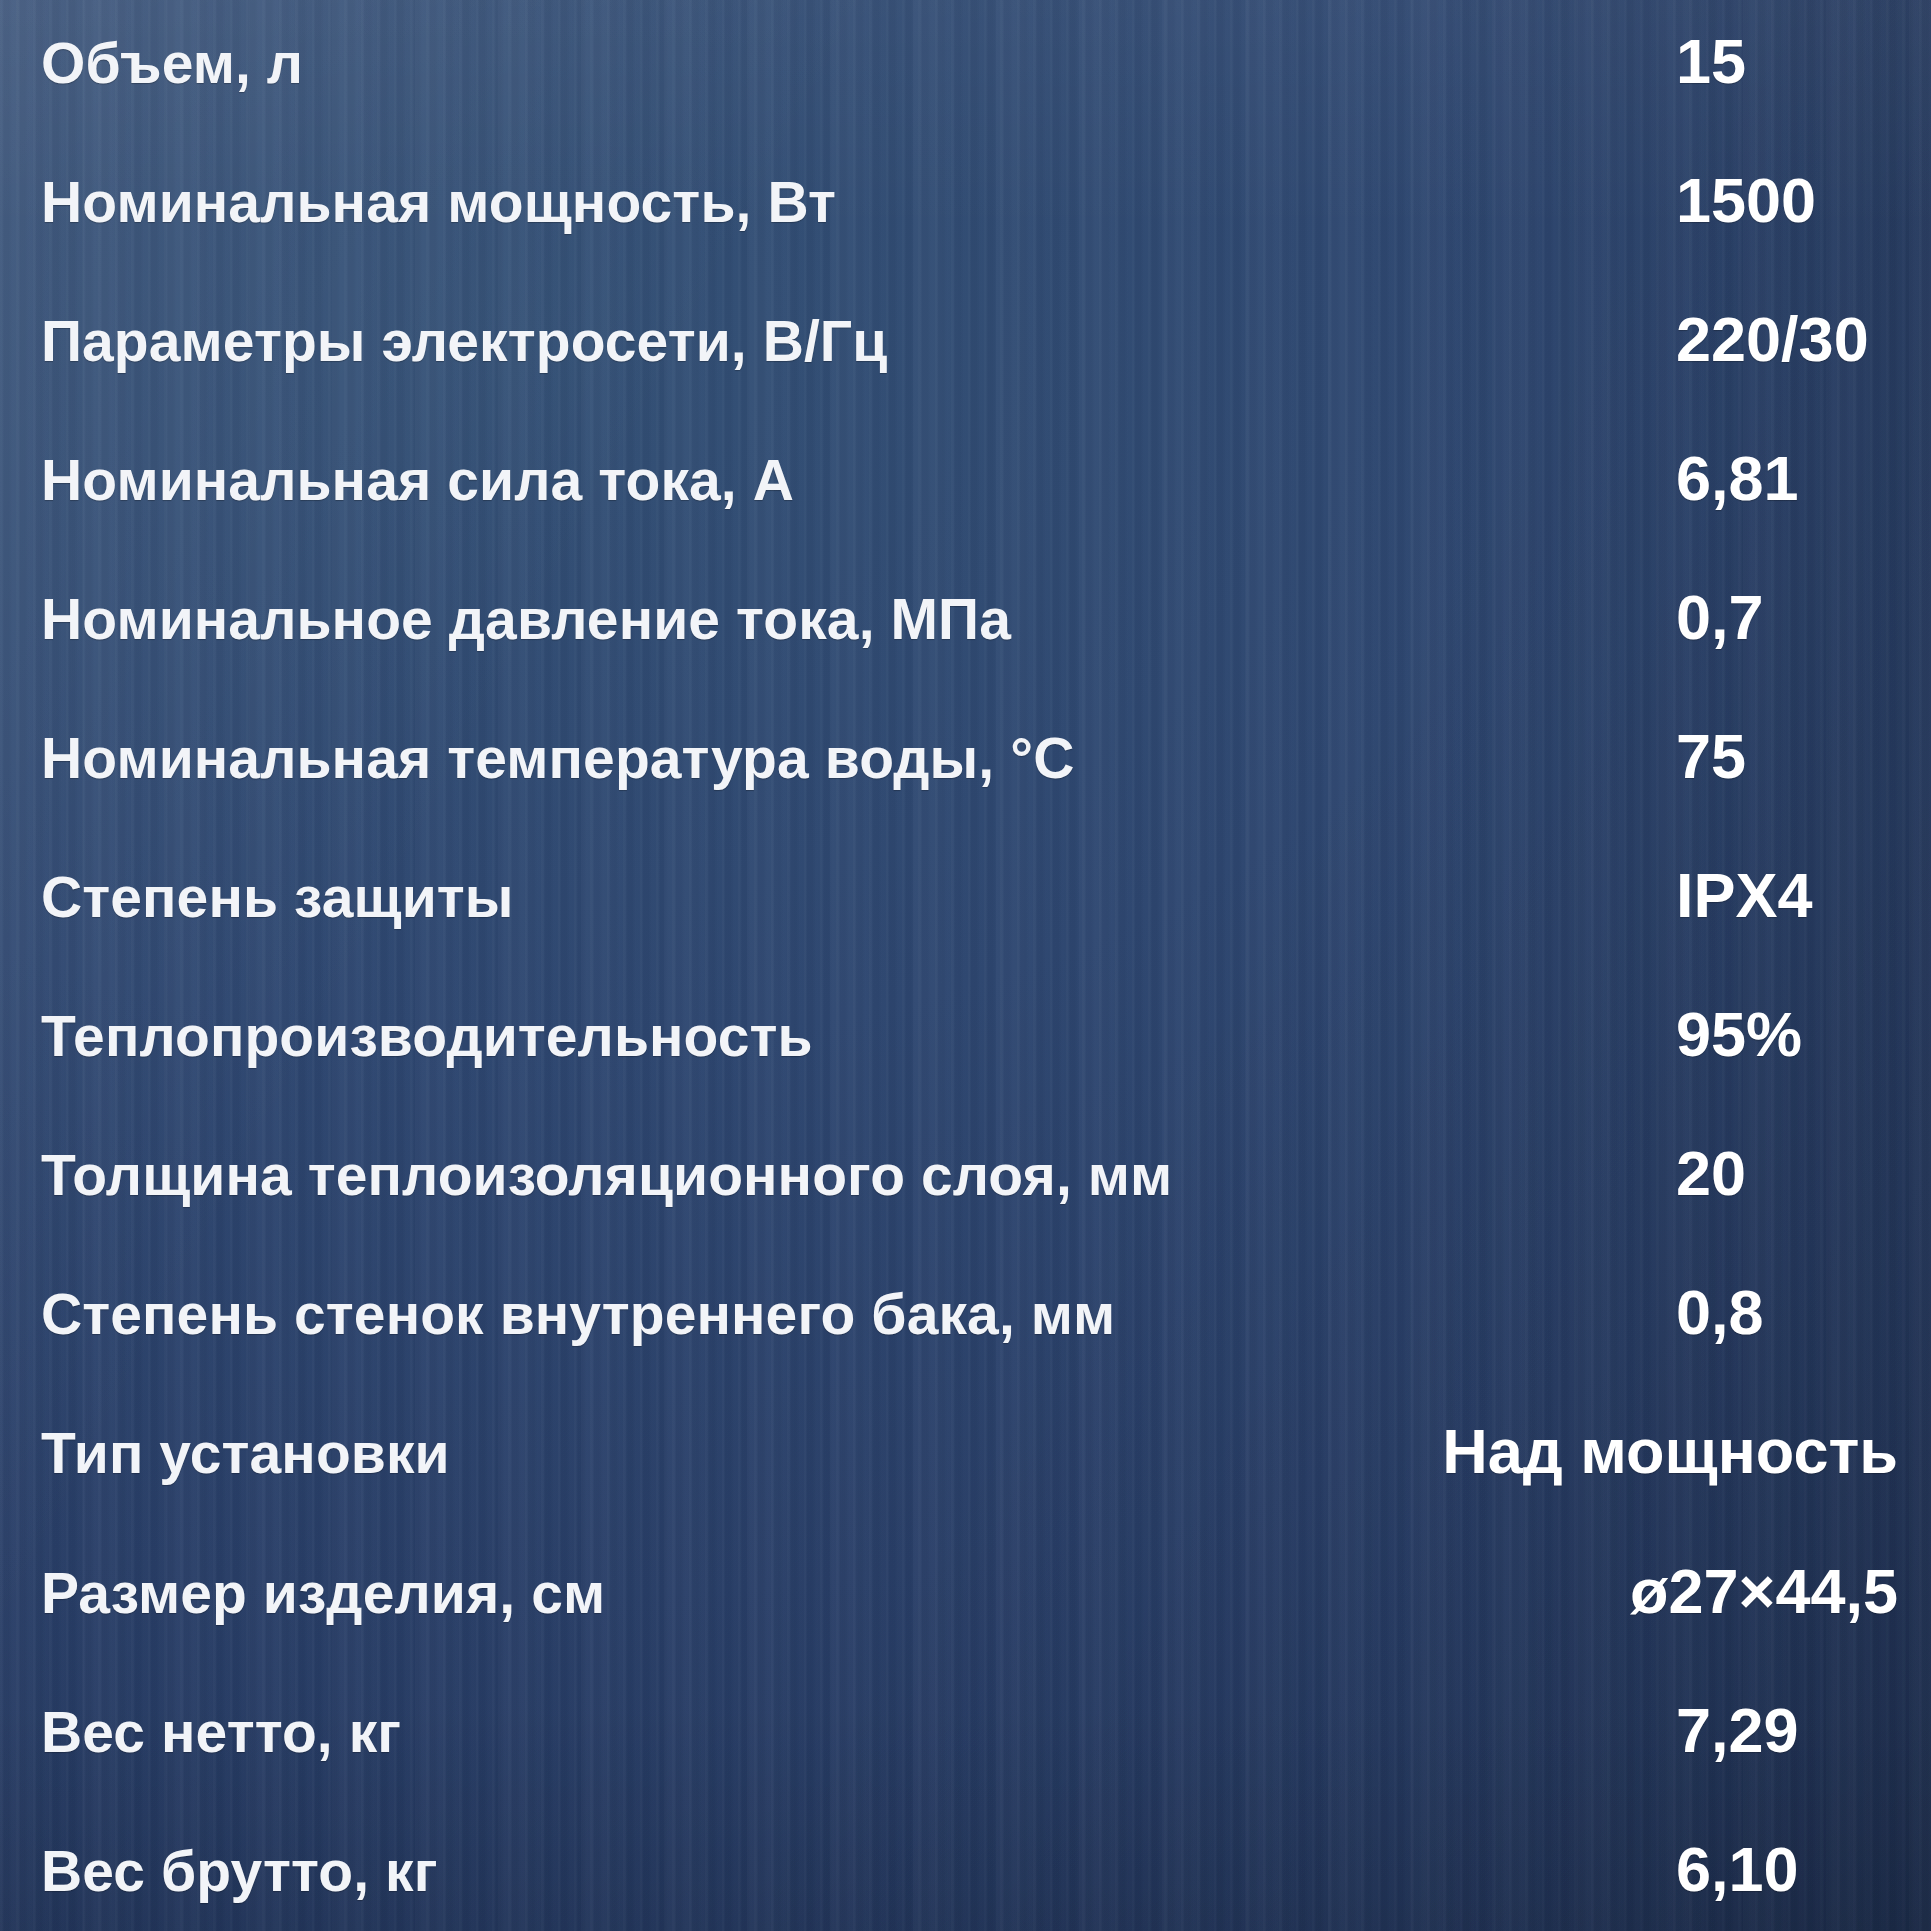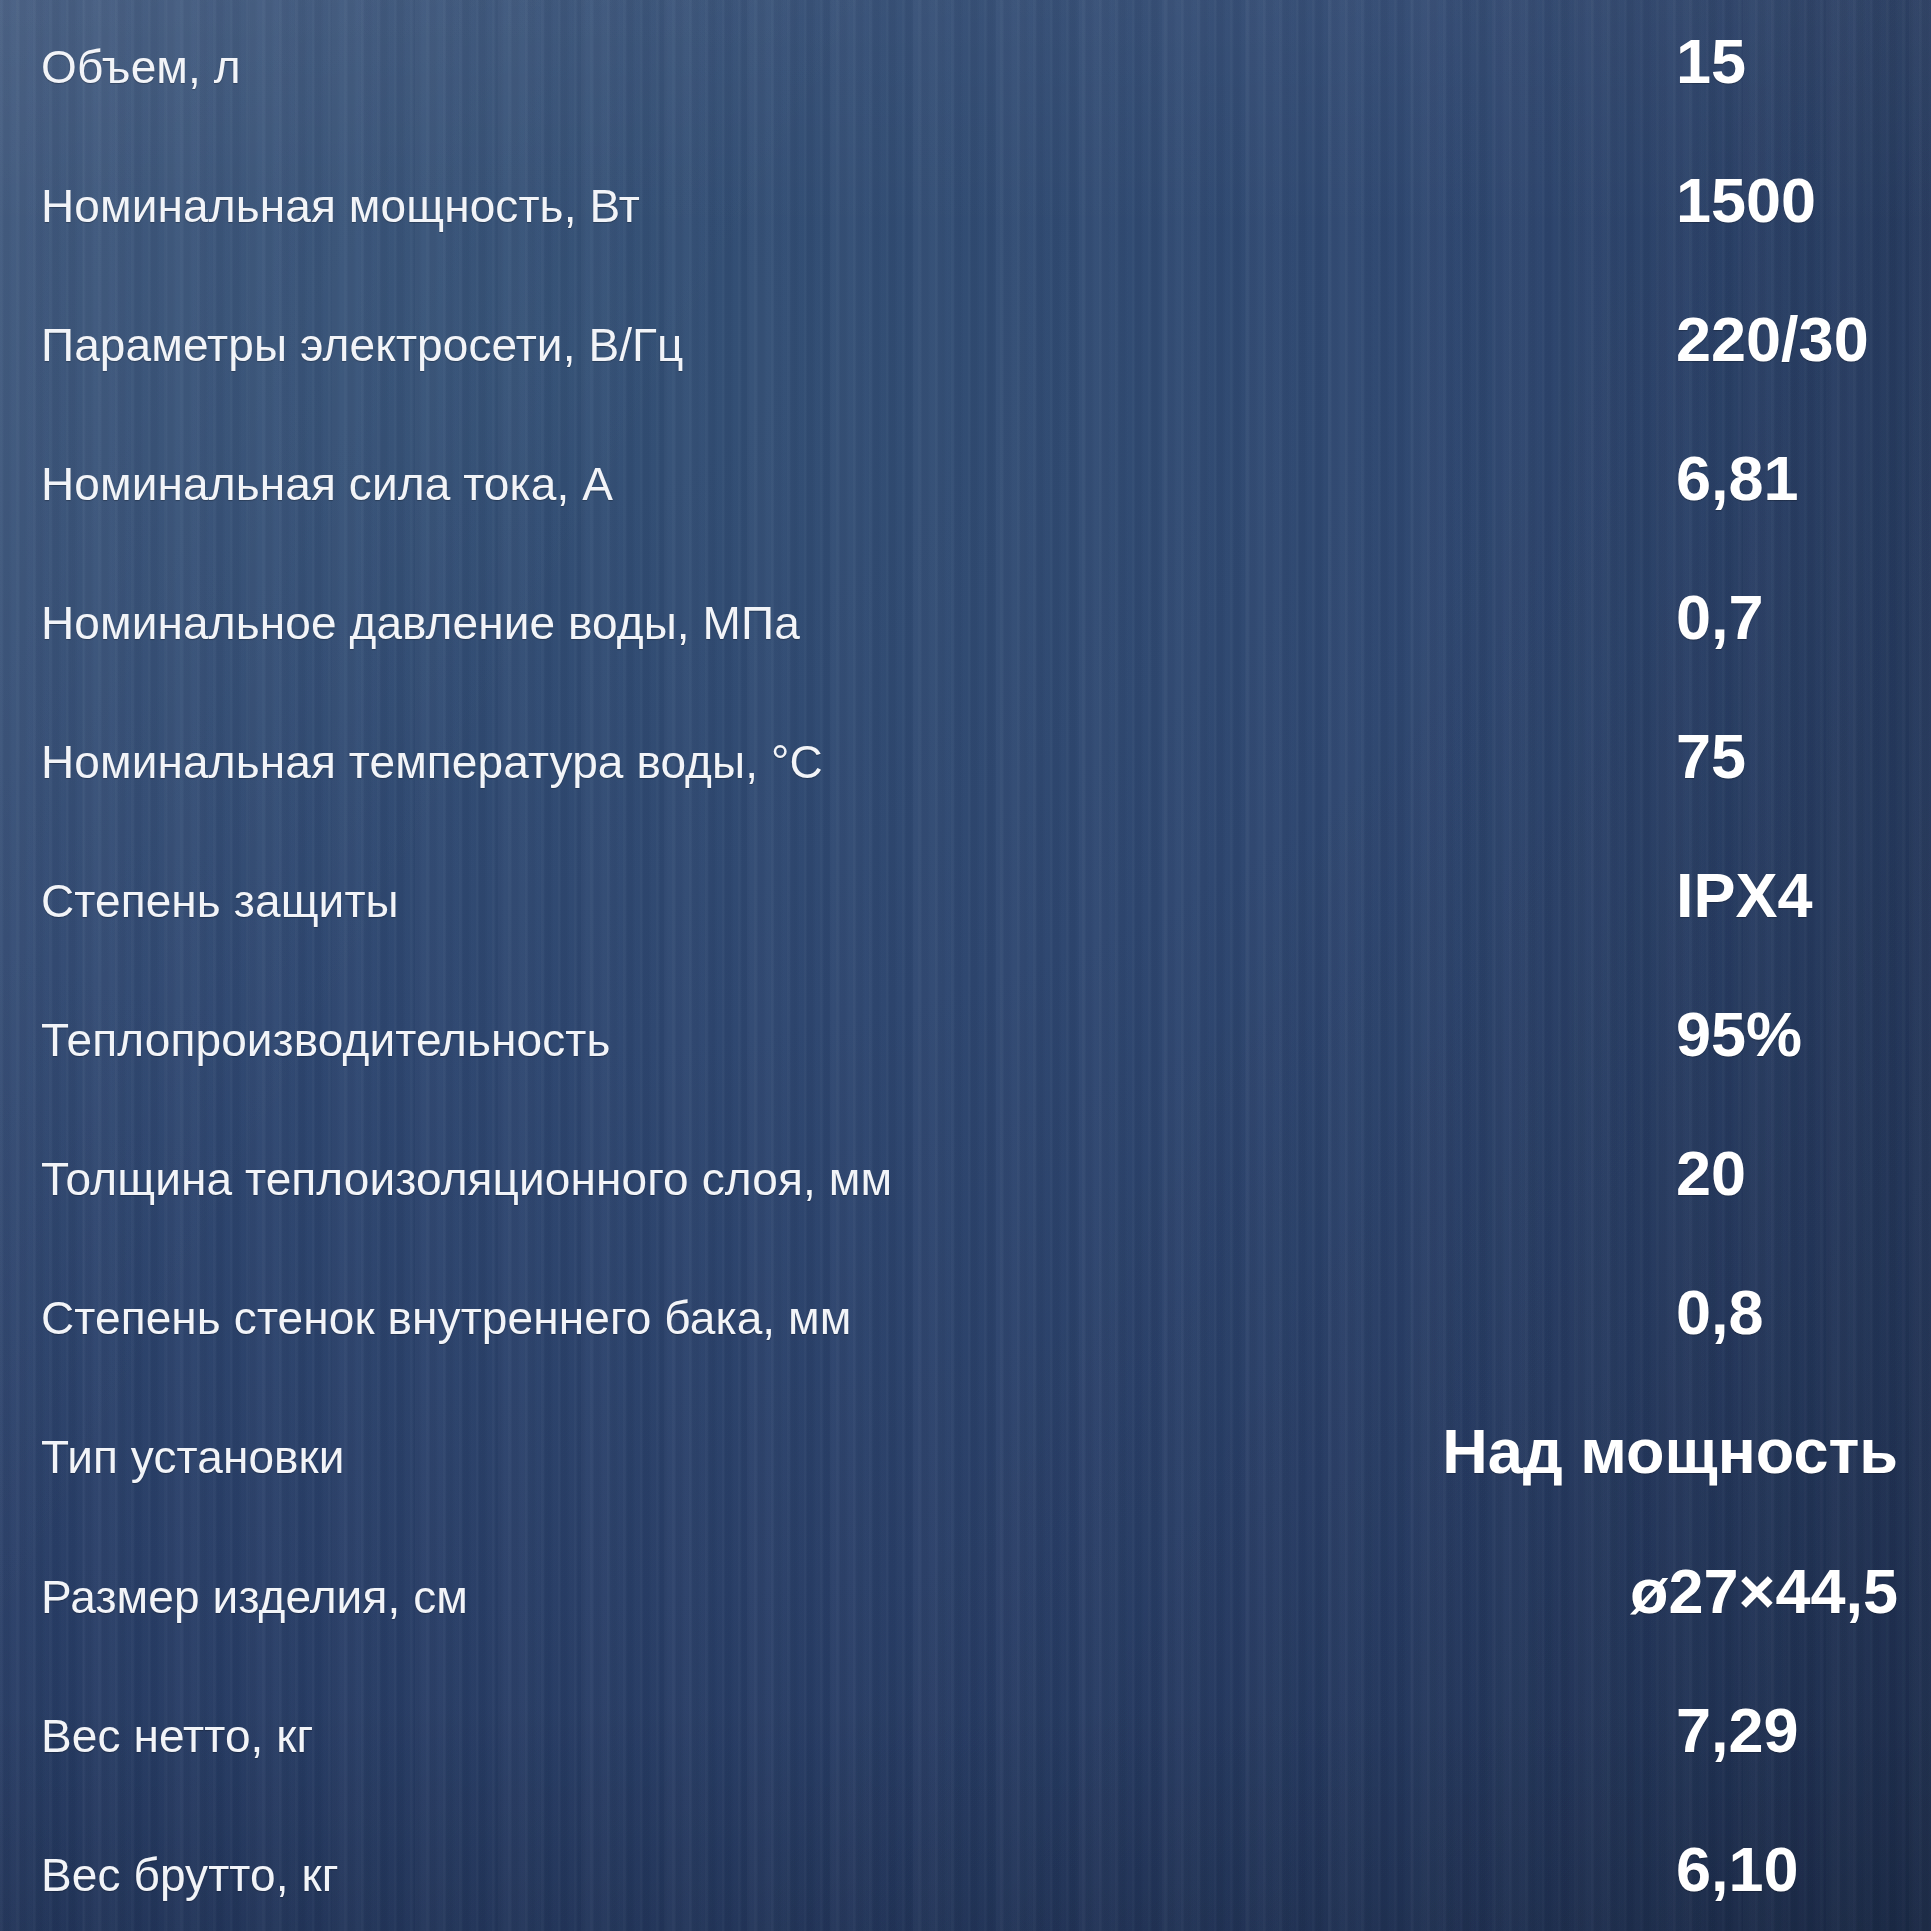--- a/index.html
+++ b/index.html
@@ -81,22 +81,22 @@
 
   .spec-row {
     display: flex;
     align-items: baseline;
     justify-content: space-between;
     width: 100%;
   }
 
   .spec-label {
     color: #f2f4f8;
-    font-size: 46px;
-    font-weight: 400;
+    font-size: 57px;
+    font-weight: 700;
     letter-spacing: 0.1px;
     line-height: 1.1;
     white-space: nowrap;
     text-shadow: 0 1px 1px rgba(0,0,0,0.25);
   }
 
   .spec-value {
     color: #ffffff;
     font-size: 63px;
     font-weight: 700;
@@ -128,21 +128,21 @@
       <span class="spec-label">Параметры электросети, В/Гц</span>
       <span class="spec-value">220/30</span>
     </div>
 
     <div class="spec-row">
       <span class="spec-label">Номинальная сила тока, А</span>
       <span class="spec-value">6,81</span>
     </div>
 
     <div class="spec-row">
-      <span class="spec-label">Номинальное давление воды, МПа</span>
+      <span class="spec-label">Номинальное давление тока, МПа</span>
       <span class="spec-value">0,7</span>
     </div>
 
     <div class="spec-row">
       <span class="spec-label">Номинальная температура воды, °С</span>
       <span class="spec-value">75</span>
     </div>
 
     <div class="spec-row">
       <span class="spec-label">Степень защиты</span>

